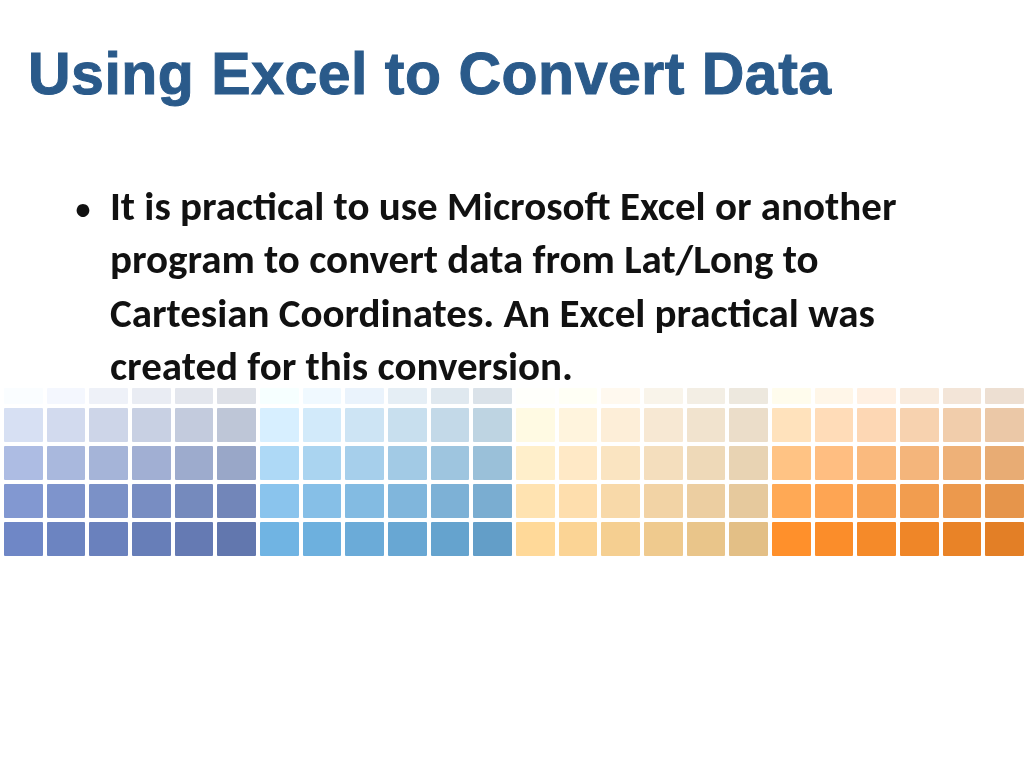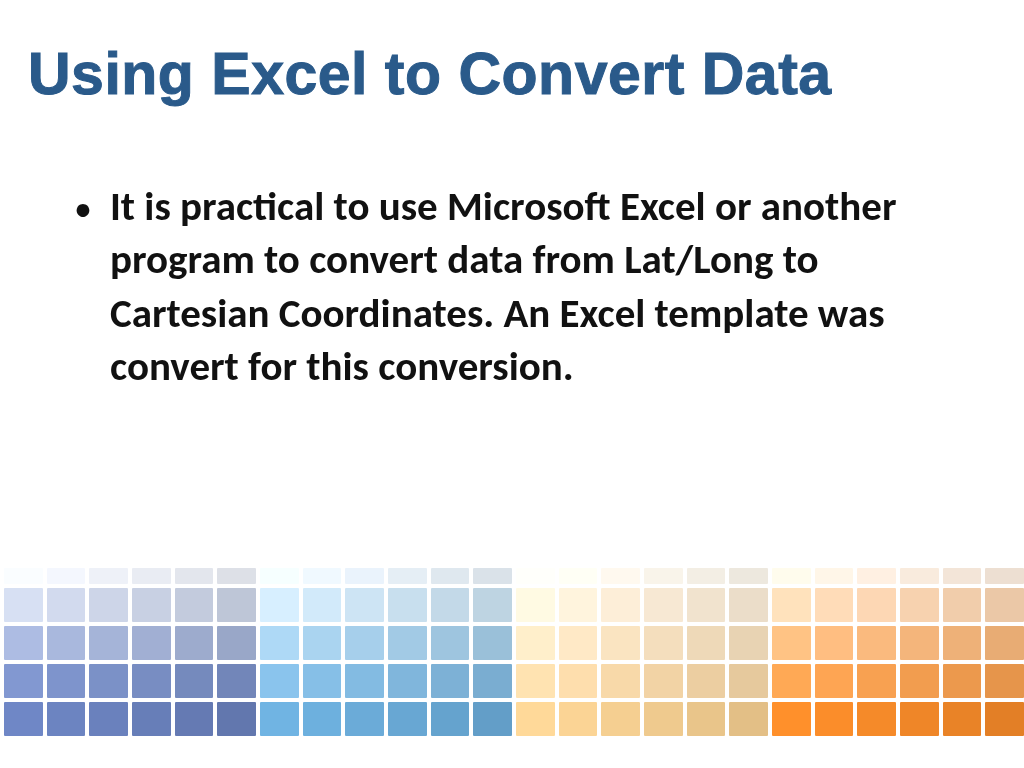--- a/index.html
+++ b/index.html
@@ -1,20 +1,20 @@
 <!DOCTYPE html>
 <html><head>
 <meta charset="utf-8">
 <style>
   * { margin: 0; padding: 0; box-sizing: border-box; }
   html, body { width: 1024px; height: 768px; overflow: hidden; background: #ffffff; font-family: "Segoe UI", "Calibri", Arial, sans-serif; }
   .slide {
     position: relative;
     width: 1024px;
-    height: 736px;
+    height: 556px;
     background: #ffffff;
   }
   .title {
     position: absolute;
     top: 40px;
     left: 28px;
     right: 28px;
     color: #2a5a8a;
     font-size: 59px;
     font-weight: 900;
@@ -69,21 +69,21 @@
 </head>
 <body>
 
 <div class="slide">
 
   <h1 class="title">Using Excel to Convert Data</h1>
 
   <div class="body">
     <div class="bullet-row">
       <div class="bullet-dot">•</div>
-      <div class="bullet-text">It is practical to use Microsoft Excel or another program to convert data from Lat/Long to Cartesian Coordinates. An Excel template  was convert for this conversion.</div>
+      <div class="bullet-text">It is practical to use Microsoft Excel or another program to convert data from Lat/Long to Cartesian Coordinates. An Excel practical  was created for this conversion.</div>
     </div>
   </div>
 
   <div class="footer-grid" id="footer-grid">
       <div class="row r0">
         <div class="cell" style="background: rgb(238, 241, 248); filter: brightness(1.05);"></div>
         <div class="cell" style="background: rgb(238, 241, 248); filter: brightness(1.026);"></div>
         <div class="cell" style="background: rgb(238, 241, 248); filter: brightness(1.002);"></div>
         <div class="cell" style="background: rgb(238, 241, 248); filter: brightness(0.978);"></div>
         <div class="cell" style="background: rgb(238, 241, 248); filter: brightness(0.954);"></div>

